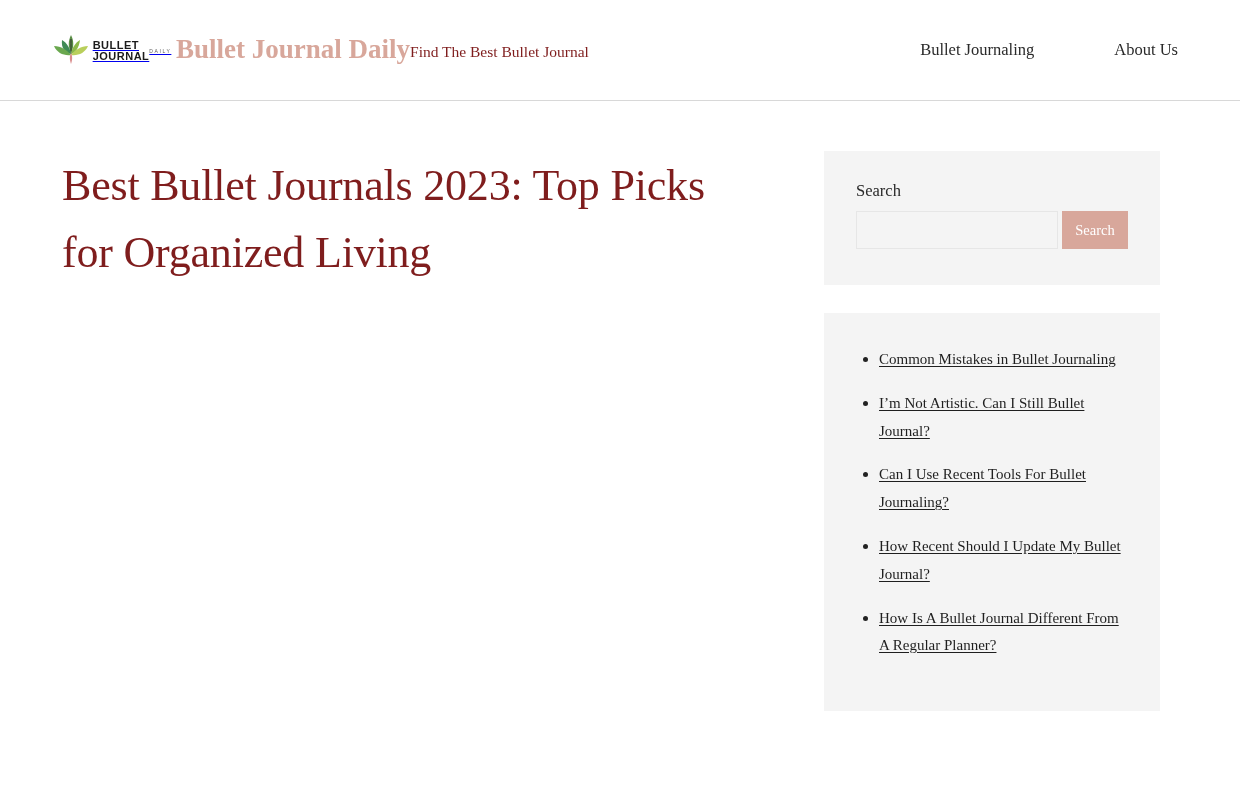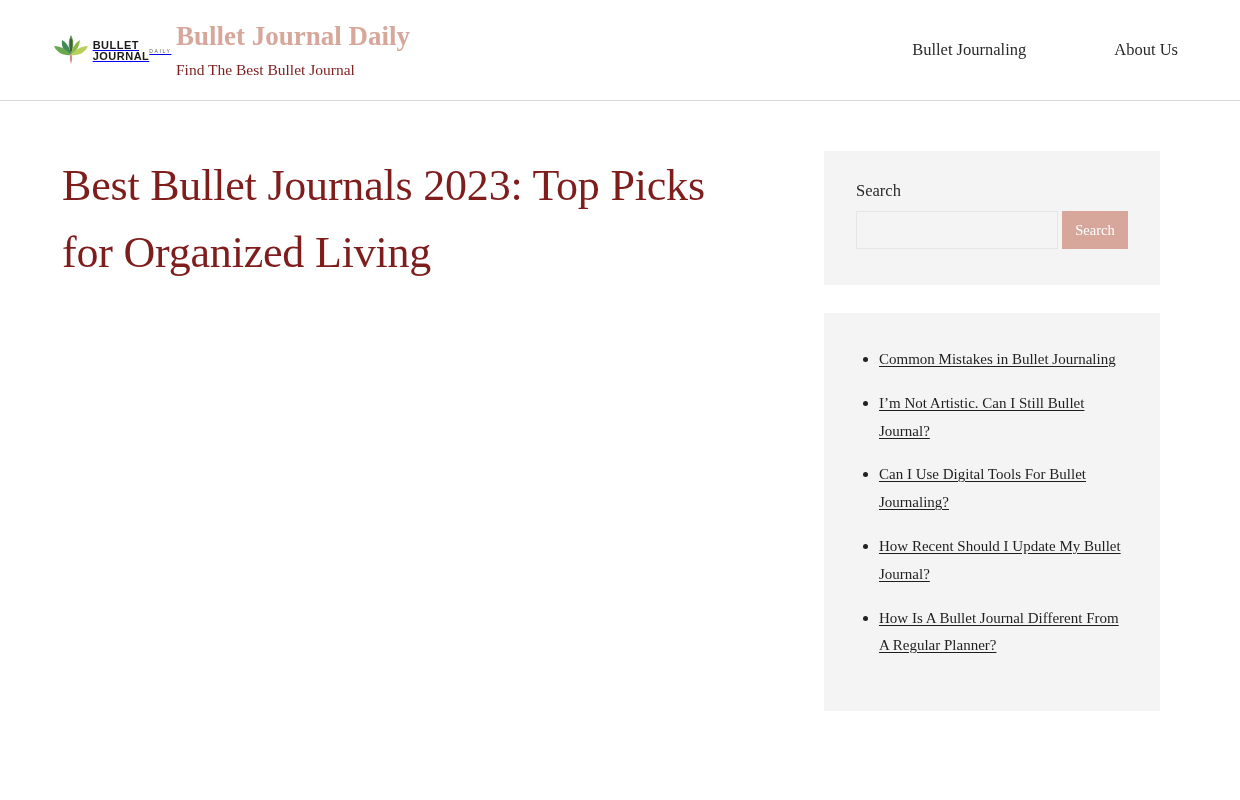--- a/index.html
+++ b/index.html
@@ -54,21 +54,21 @@
   }
   .logo-sub {
     font-family: "Liberation Sans", sans-serif;
     font-size: 5px;
     letter-spacing: 1.6px;
     color: #5a5a5a;
     margin-top: 2px;
   }
   .brand-titles {
     display: flex;
-    flex-direction: column;
+    flex-direction: row;
     justify-content: center;
   }
   .site-title {
     font-family: "Liberation Serif", serif;
     font-size: 27px;
     font-weight: 700;
     color: #d8a79b;
     line-height: 1.15;
     margin: 0;
     text-decoration: none;
@@ -79,21 +79,21 @@
     color: #7f1d1d;
     margin-top: 9px;
   }
   .main-nav {
     position: absolute;
     right: 62px;
     top: 0;
     height: 100px;
     display: flex;
     align-items: center;
-    gap: 12px;
+    gap: 4px;
   }
   .nav-item {
     font-family: "Liberation Serif", serif;
     font-size: 16.5px;
     color: #2a2a2a;
     text-decoration: none;
     padding: 0 38px;
     line-height: 100px;
     white-space: nowrap;
   }
@@ -250,21 +250,21 @@
 
     <section class="widget widget-posts">
       <ul class="post-list">
         <li>
           <a class="post-link" href="#">Common Mistakes in Bullet Journaling</a>
         </li>
         <li>
           <a class="post-link" href="#">I’m Not Artistic. Can I Still Bullet Journal?</a>
         </li>
         <li>
-          <a class="post-link" href="#">Can I Use Digital Tools For Bullet Journaling?</a>
+          <a class="post-link" href="#">Can I Use Recent Tools For Bullet Journaling?</a>
         </li>
         <li>
           <a class="post-link" href="#">How Recent Should I Update My Bullet Journal?</a>
         </li>
         <li>
           <a class="post-link" href="#">How Is A Bullet Journal Different From A Regular Planner?</a>
         </li>
       </ul>
     </section>
 

